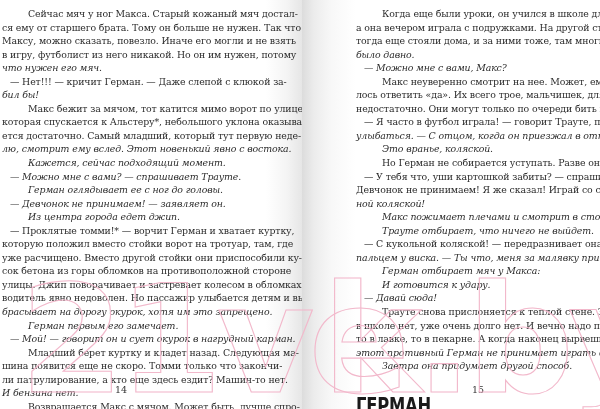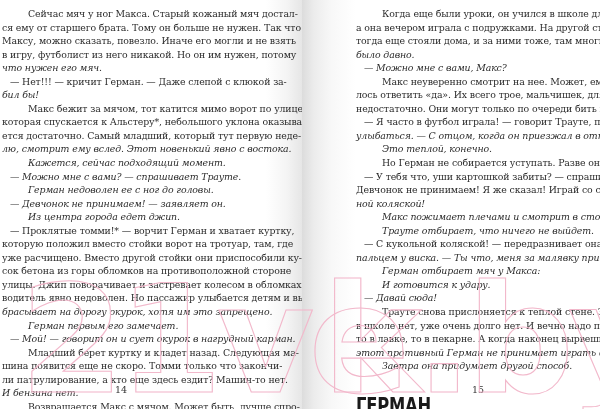--- a/index.html
+++ b/index.html
@@ -43,21 +43,21 @@
         <span class="line ">в игру, футболист из него никакой. Но он им нужен, потому</span>
         <span class="line last">что нужен его мяч.</span>
         <span class="line dash">— Нет!!! — кричит Герман. — Даже слепой с клюкой за-</span>
         <span class="line last">бил бы!</span>
         <span class="line indent">Макс бежит за мячом, тот катится мимо ворот по улице,</span>
         <span class="line ">которая спускается к Альстеру*, небольшого уклона оказыва-</span>
         <span class="line ">ется достаточно. Самый младший, который тут первую неде-</span>
         <span class="line last">лю, смотрит ему вслед. Этот новенький явно с востока.</span>
         <span class="line indent last">Кажется, сейчас подходящий момент.</span>
         <span class="line dash last">— Можно мне с вами? — спрашивает Траутe.</span>
-        <span class="line indent last">Герман недоволен ее с ног до головы.</span>
+        <span class="line indent last">Герман оглядывает ее с ног до головы.</span>
         <span class="line dash last">— Девчонок не принимаем! — заявляет он.</span>
         <span class="line indent last">Из центра города едет джип.</span>
         <span class="line dash">— Проклятые томми!* — ворчит Герман и хватает куртку,</span>
         <span class="line ">которую положил вместо стойки ворот на тротуар, там, где</span>
         <span class="line ">уже расчищено. Вместо другой стойки они приспособили ку-</span>
         <span class="line ">сок бетона из горы обломков на противоположной стороне</span>
         <span class="line ">улицы. Джип поворачивает и застревает колесом в обломках,</span>
         <span class="line ">водитель явно недоволен. Но пассажир улыбается детям и вы-</span>
         <span class="line last">брасывает на дорогу окурок, хотя им это запрещено.</span>
         <span class="line indent last">Герман первым его замечает.</span>
@@ -76,21 +76,21 @@
           <span class="line indent">Когда еще были уроки, он учился в школе для мальчиков,</span>
           <span class="line ">а она вечером играла с подружками. На другой стороне улицы</span>
           <span class="line ">тогда еще стояли дома, и за ними тоже, там многие жили, это</span>
           <span class="line last">было давно.</span>
           <span class="line dash last">— Можно мне с вами, Макс?</span>
           <span class="line indent">Макс неуверенно смотрит на нее. Может, ему бы и хоте-</span>
           <span class="line ">лось ответить «да». Их всего трое, мальчишек, для двух команд</span>
           <span class="line ">недостаточно. Они могут только по очереди бить по воротам.</span>
           <span class="line dash">— Я часто в футбол играла! — говорит Траутe, продолжая</span>
           <span class="line last">улыбаться. — С отцом, когда он приезжал в отпуск.</span>
-          <span class="line indent last">Это теплой, конечно.</span>
+          <span class="line indent last">Это вранье, коляской.</span>
           <span class="line indent">Но Герман не собирается уступать. Разве он не сказал нет?</span>
           <span class="line dash">— У тебя что, уши картошкой забиты? — спрашивает он. —</span>
           <span class="line ">Девчонок не принимаем! Я же сказал! Играй со своей куколь-</span>
           <span class="line last">ной коляской!</span>
           <span class="line indent last">Макс пожимает плечами и смотрит в сторону.</span>
           <span class="line indent last">Траутe отбирает, что ничего не выйдет.</span>
           <span class="line dash">— С кукольной коляской! — передразнивает она и вертит</span>
           <span class="line last">пальцем у виска. — Ты что, меня за малявку принимаешь?</span>
           <span class="line indent last">Герман отбирает мяч у Макса:</span>
           <span class="line indent last">И готовится к удару.</span>

